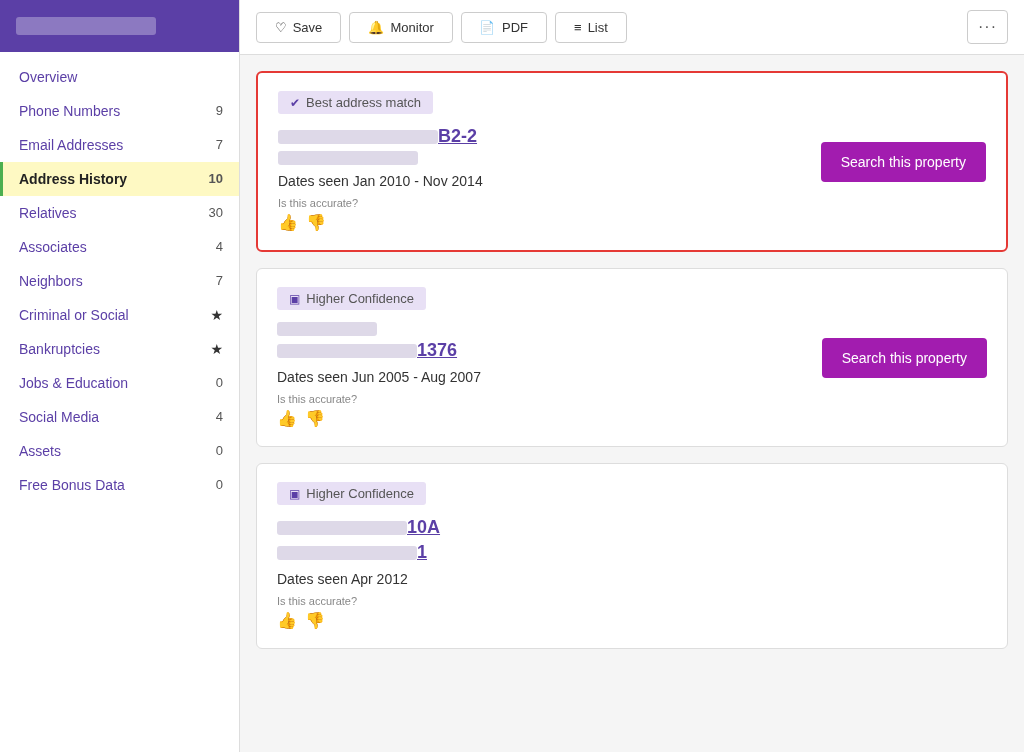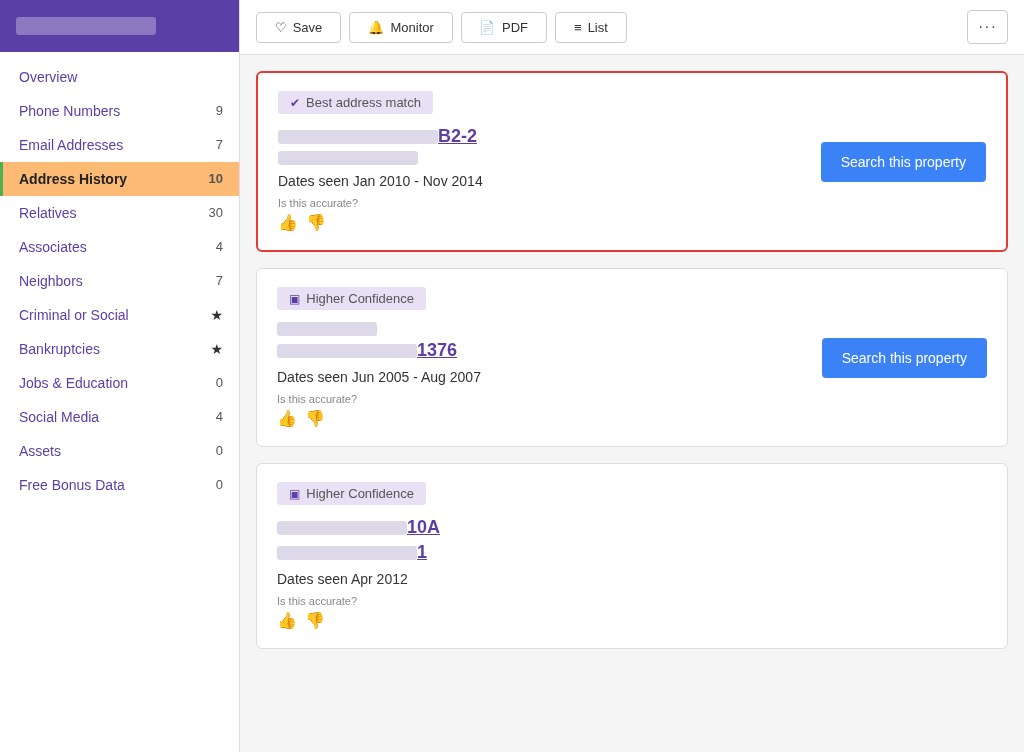--- a/index.html
+++ b/index.html
@@ -53,21 +53,21 @@
       font-size: 14px;
       color: #5b3fa6;
       border-left: 3px solid transparent;
       position: relative;
     }
 
     .nav-item.active {
       font-weight: bold;
       color: #333;
       border-left: 3px solid #4caf50;
-      background: #fdba74;
+      background: #fef9c3;
     }
 
     .nav-item.active .nav-label {
       color: #333;
     }
 
     .nav-label {
       color: #5b3fa6;
       font-size: 14px;
     }
@@ -221,21 +221,21 @@
       gap: 8px;
     }
 
     .feedback-icon {
       font-size: 16px;
       color: #888;
       cursor: pointer;
     }
 
     .search-property-btn {
-      background: #3b82f6;
+      background: #a21caf;
       color: #fff;
       border: none;
       border-radius: 4px;
       padding: 12px 20px;
       font-size: 14px;
       cursor: pointer;
       white-space: nowrap;
       margin-left: 20px;
       align-self: center;
     }

